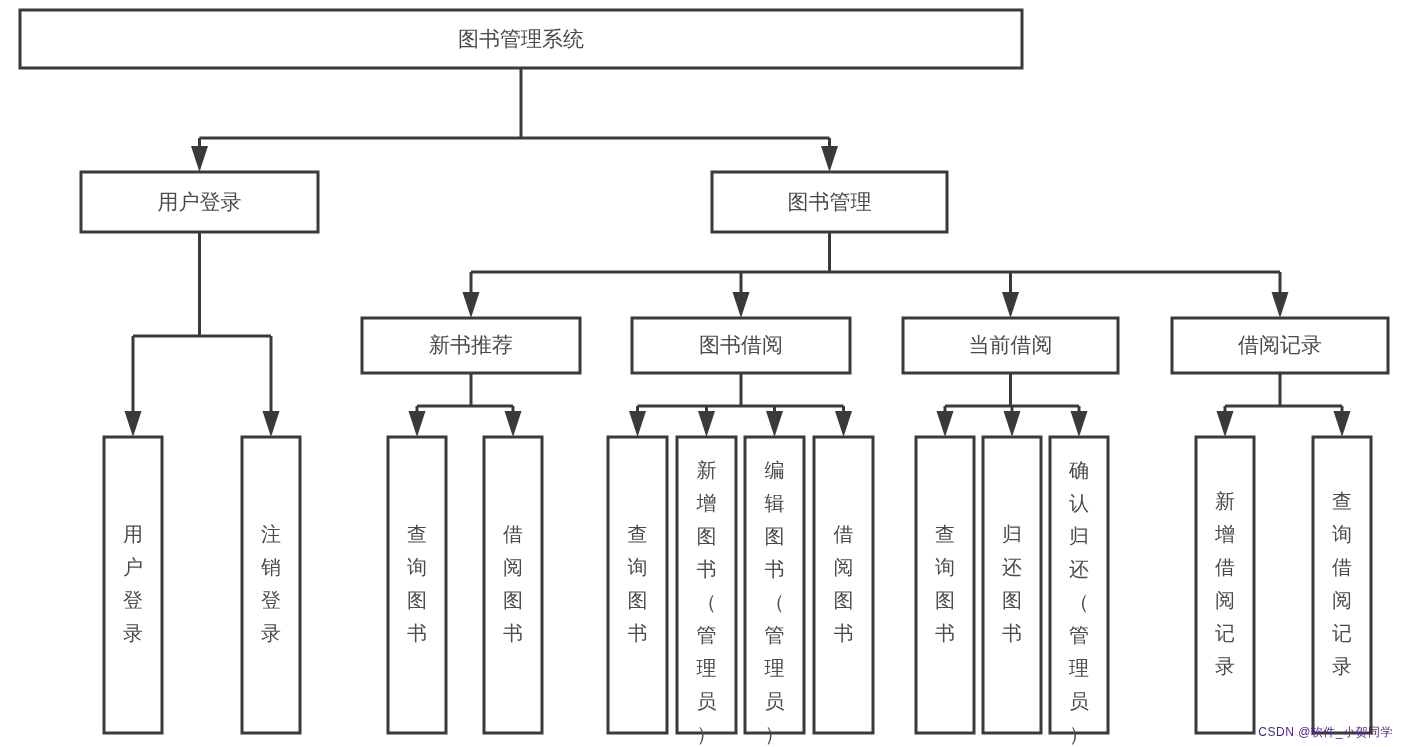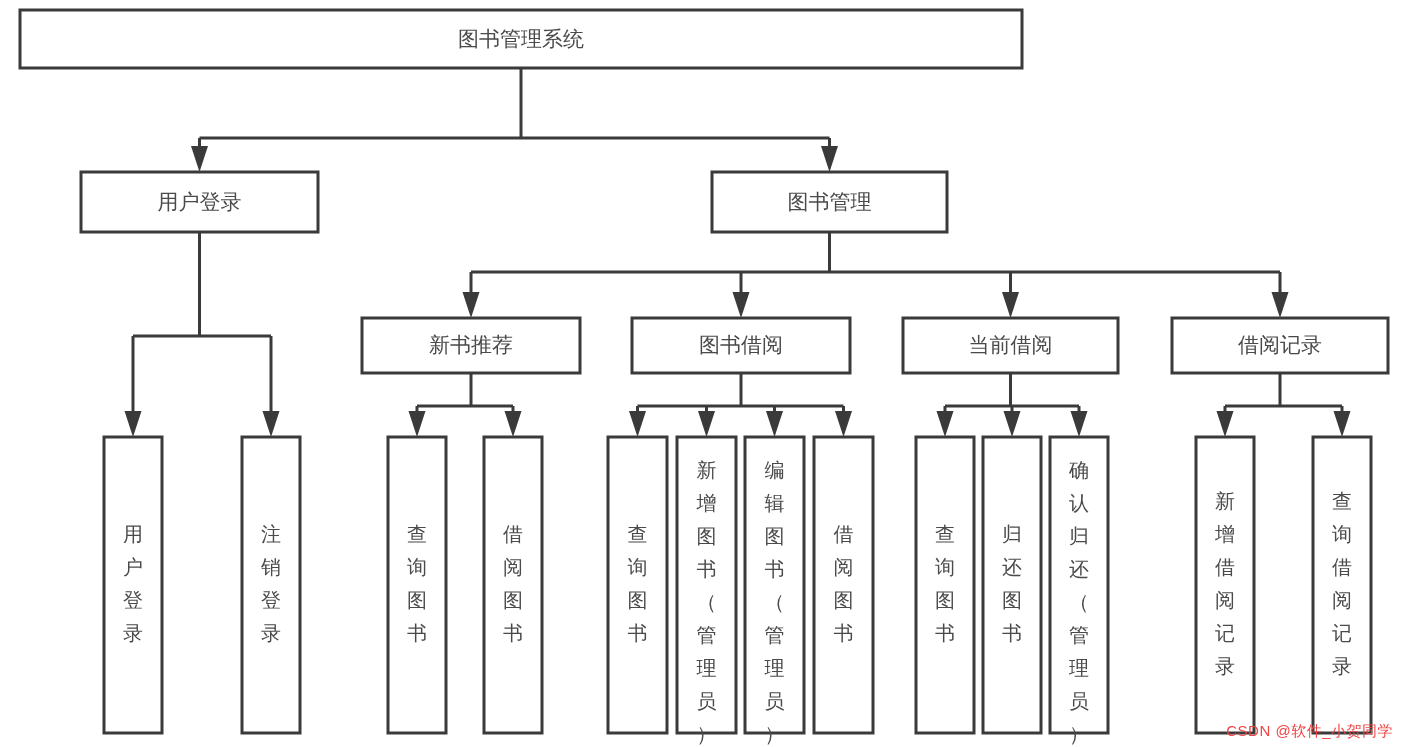--- a/index.html
+++ b/index.html
@@ -56,22 +56,22 @@
     dominant-baseline: middle;
     white-space: pre;
   }
   .node-label.vertical {
     font-size: 20px;
   }
   .watermark {
     position: absolute;
     right: 12px;
     bottom: 6px;
-    color: #ef4444;
-    font-size: 15px;
+    color: #4c1d95;
+    font-size: 12px;
     font-family: "Liberation Sans", "DejaVu Sans", sans-serif;
     letter-spacing: 0.5px;
     user-select: none;
     pointer-events: none;
   }
 </style>
 </head>
 <body>
 
 <div id="diagram-root">

